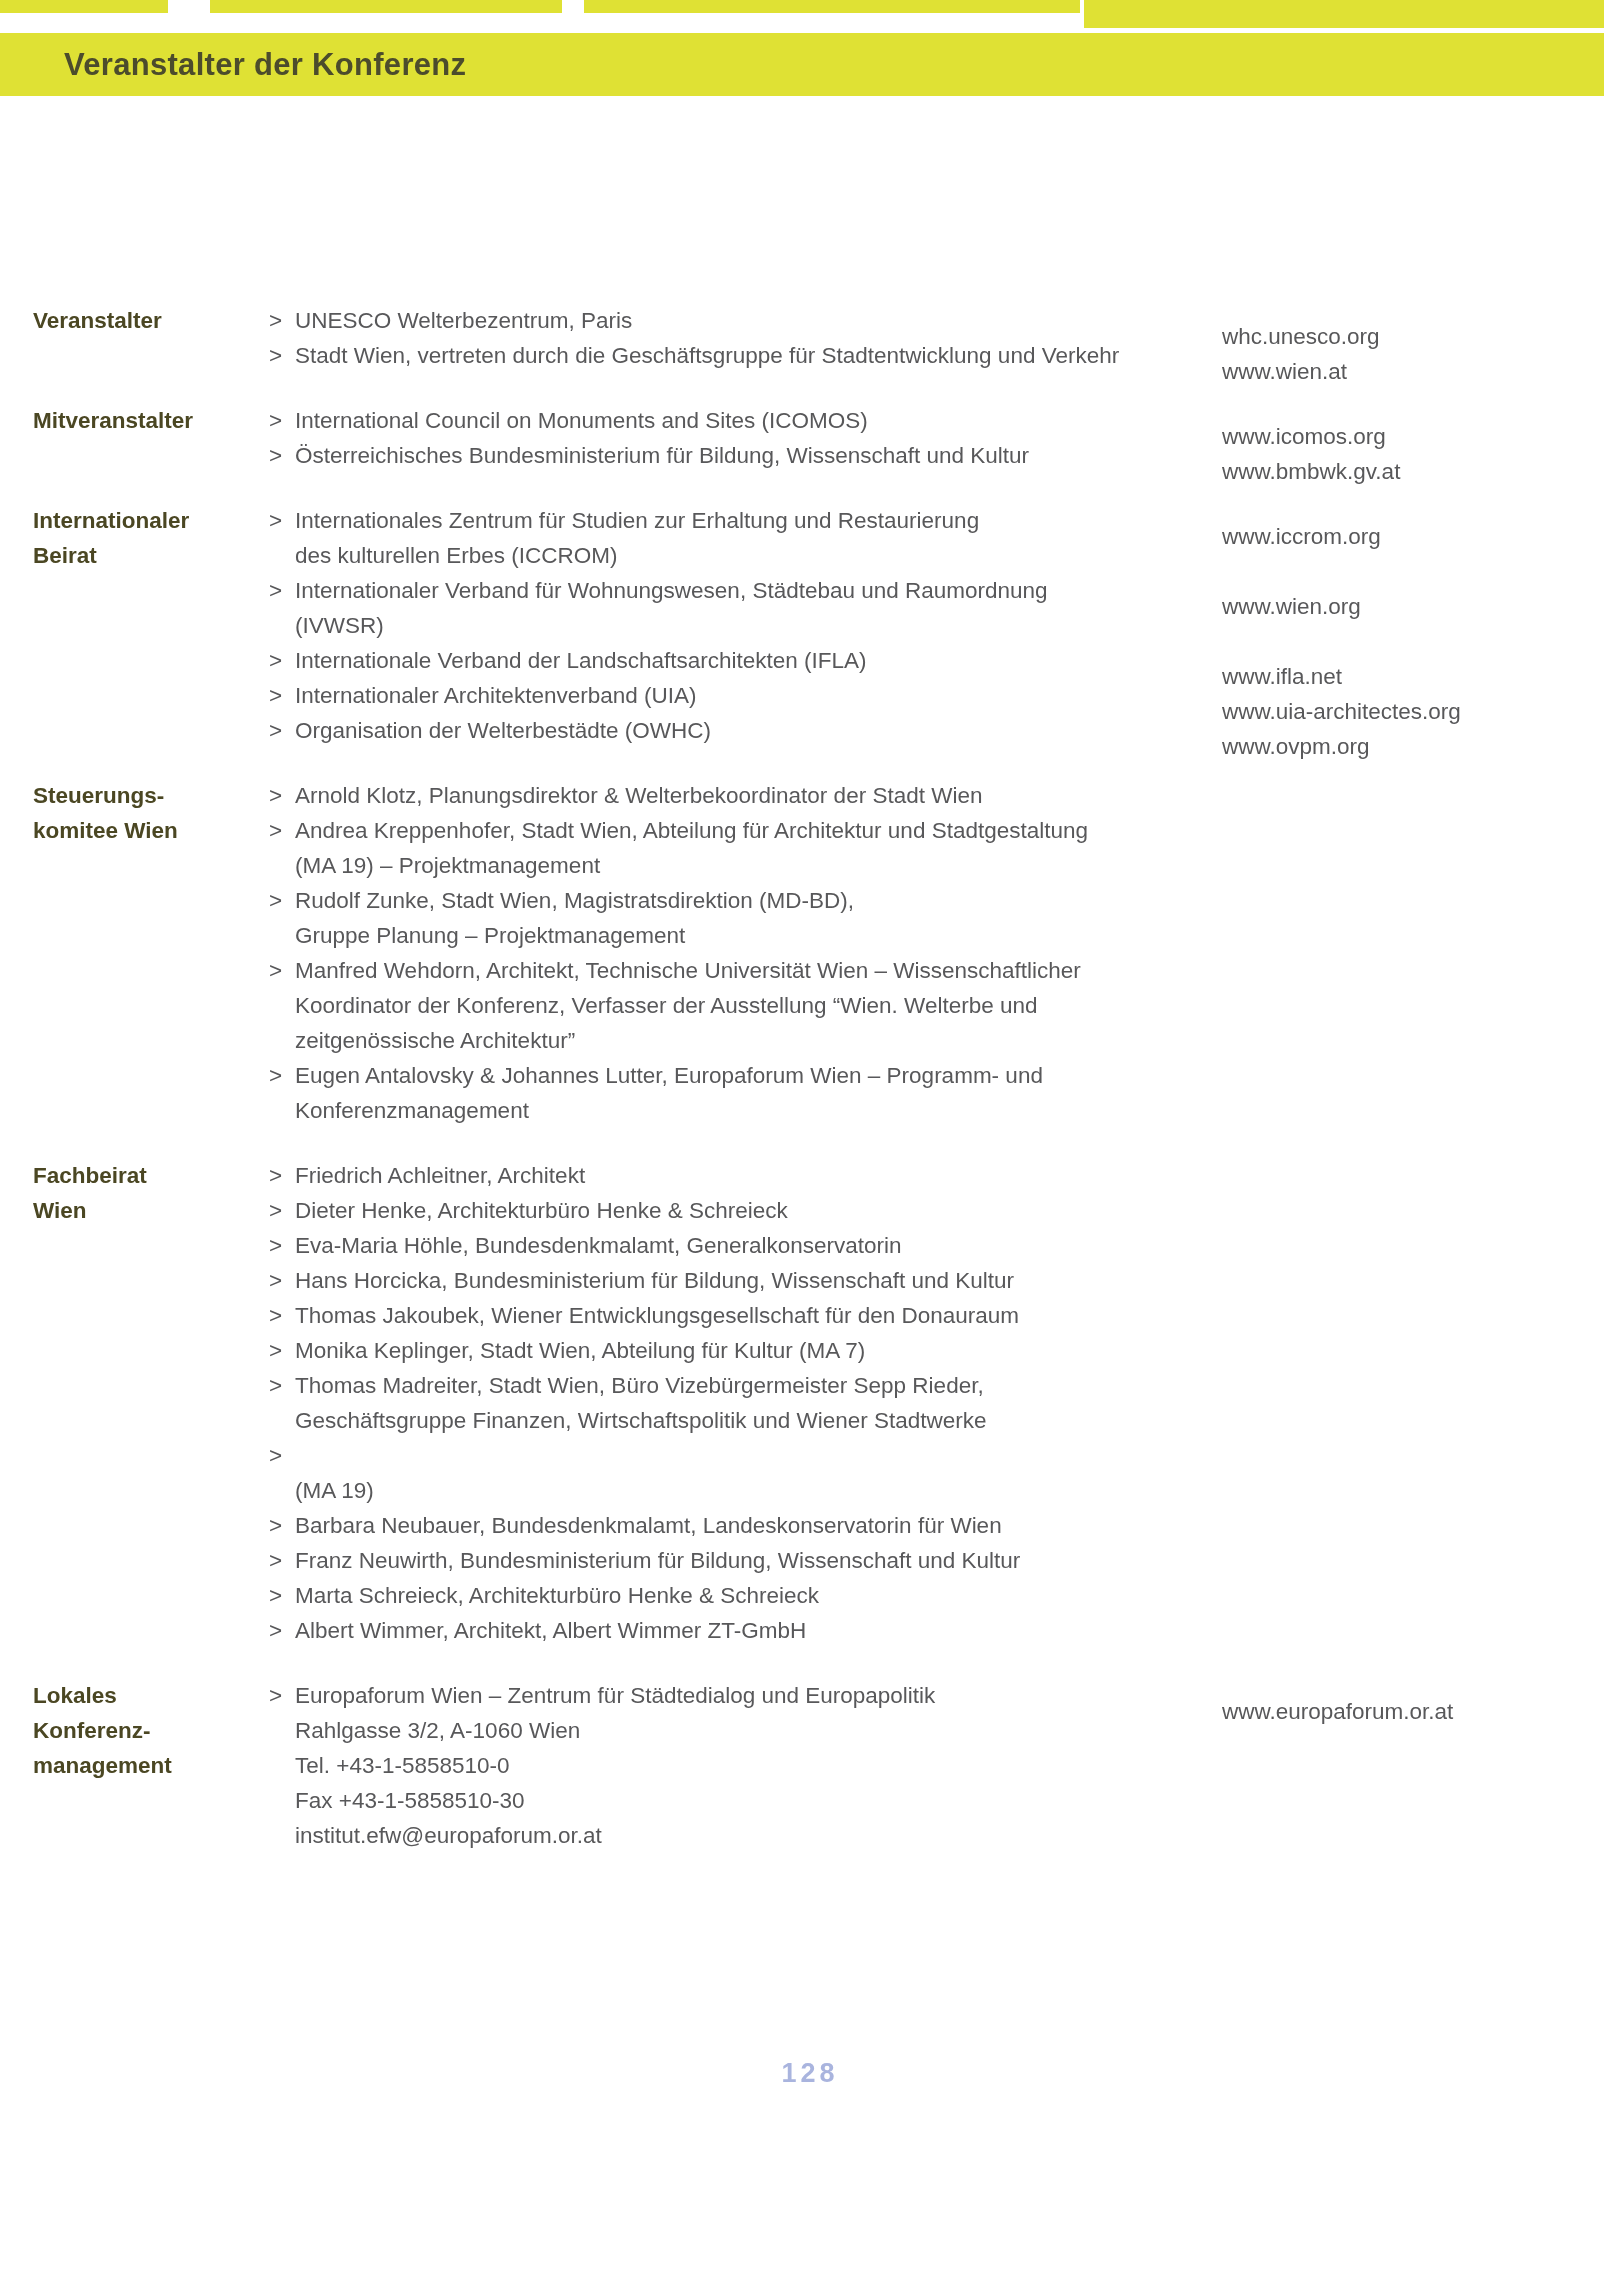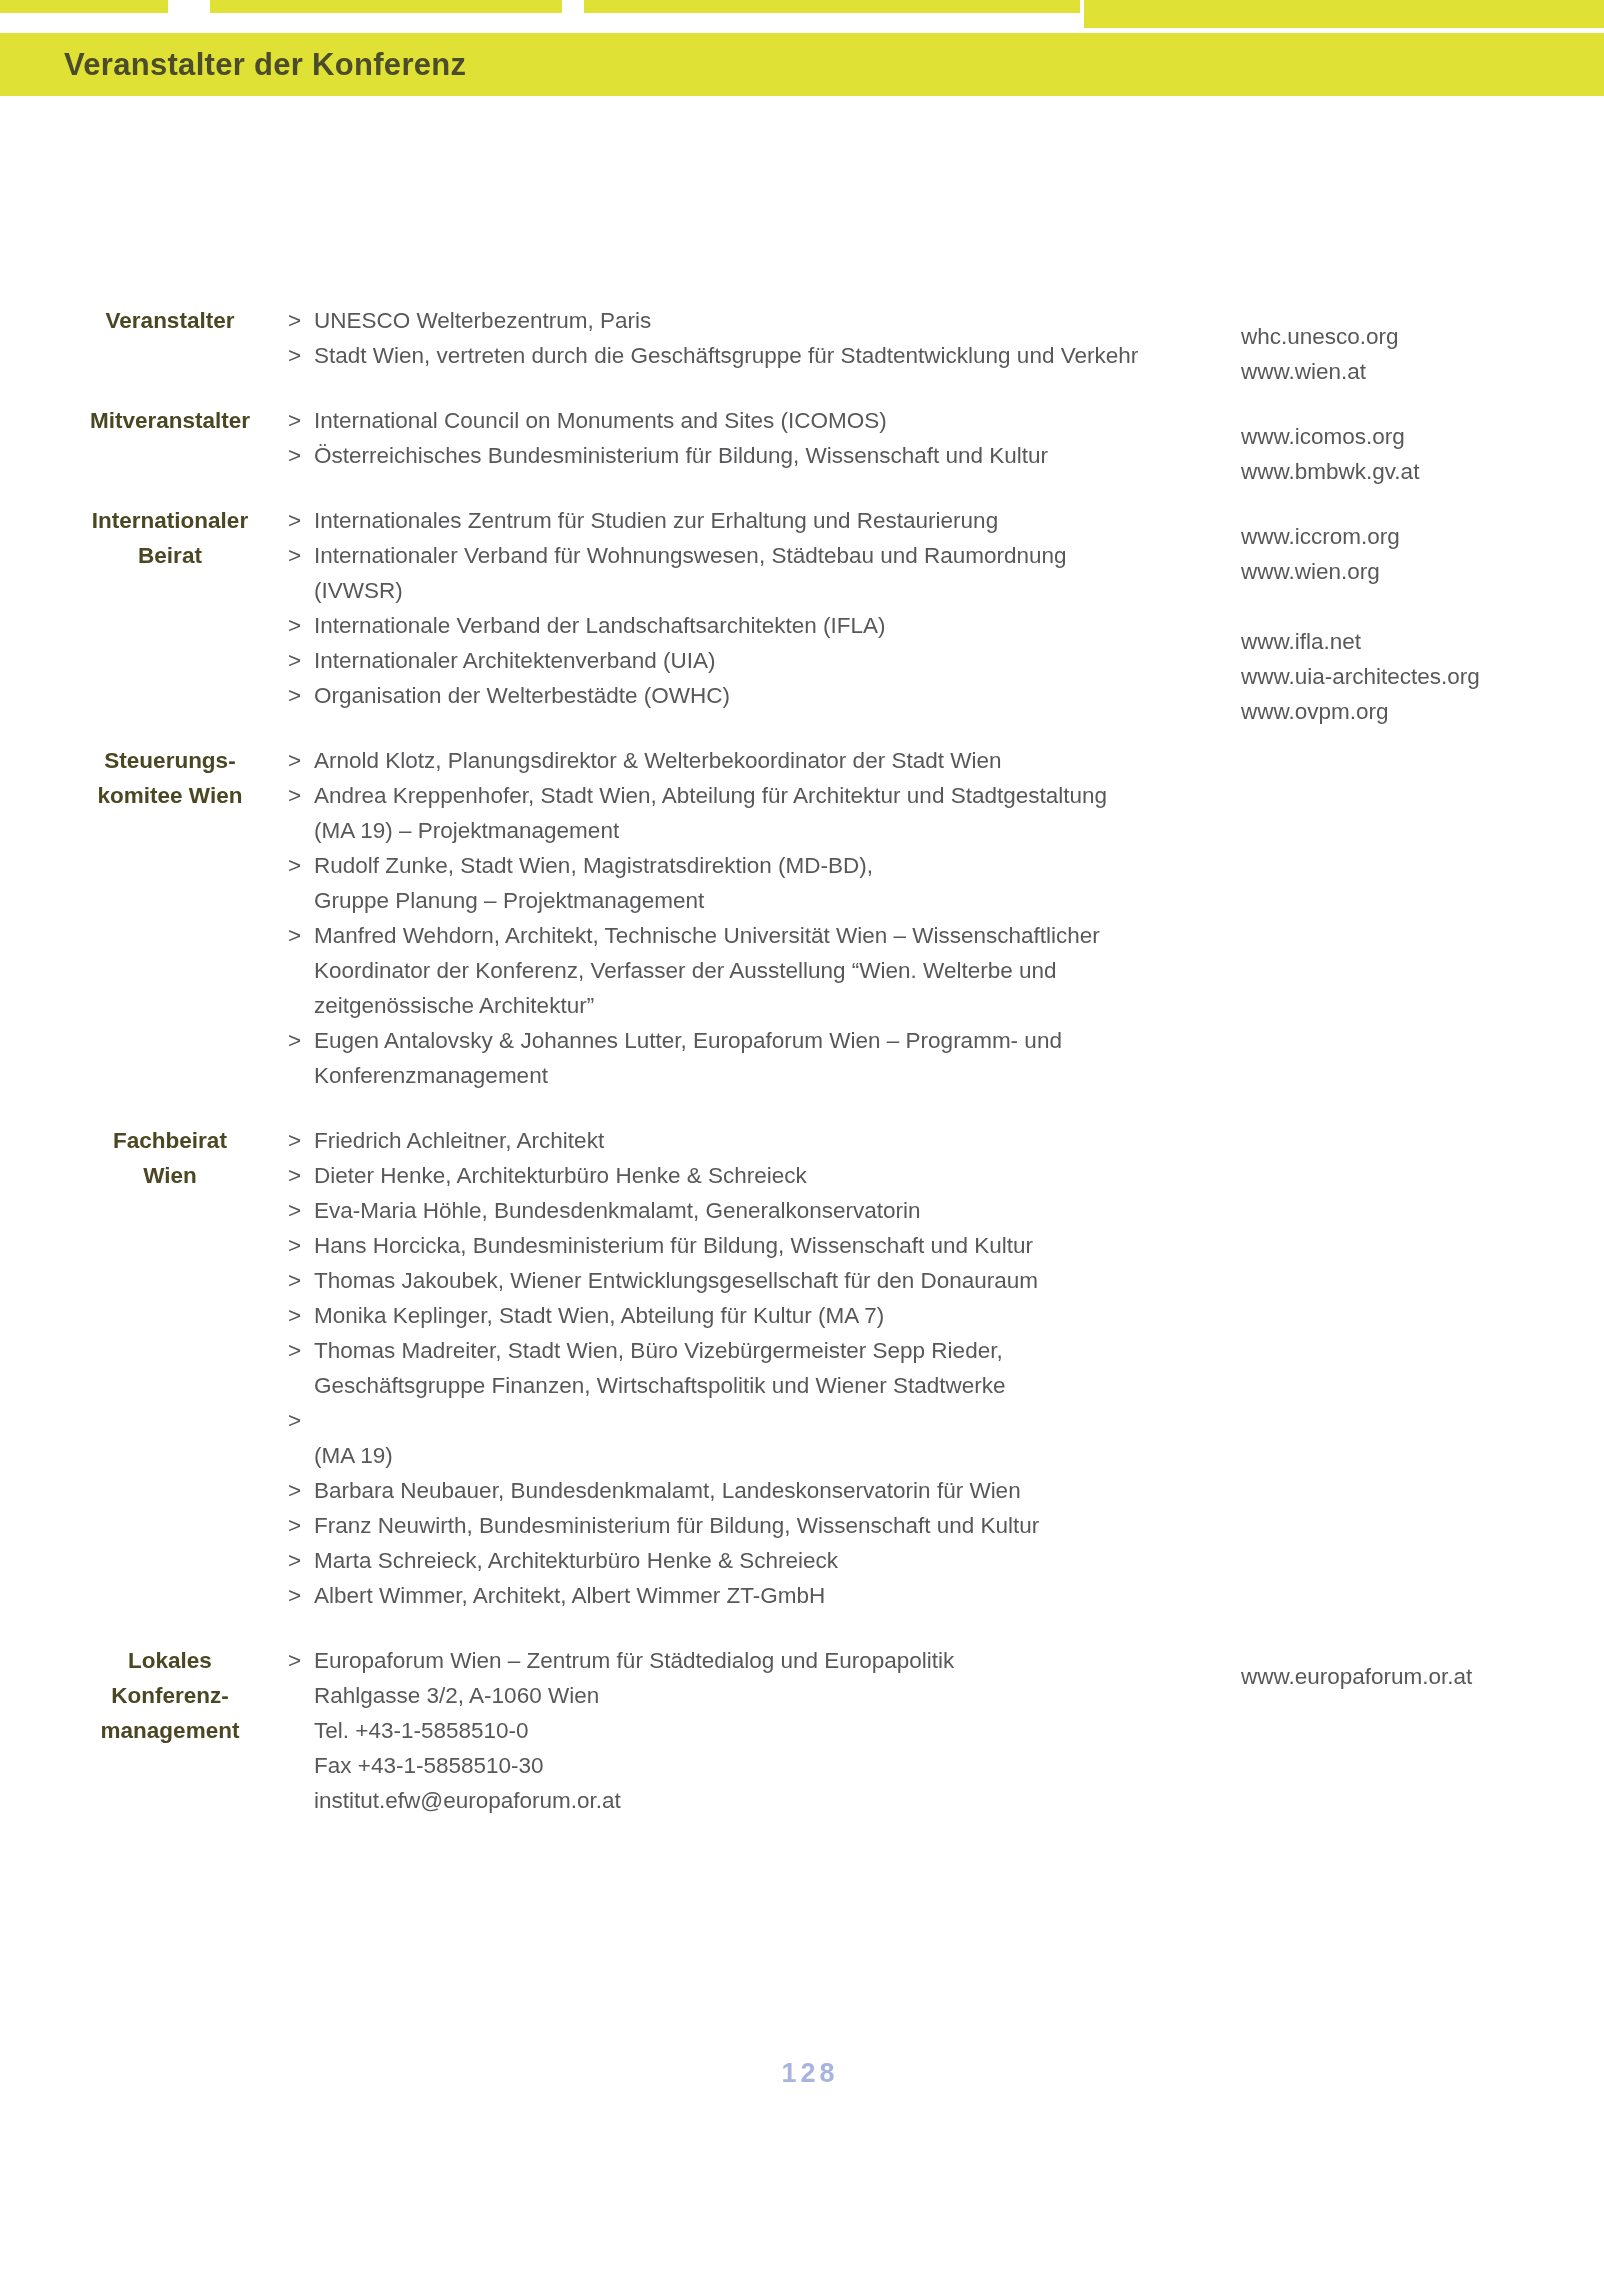--- a/index.html
+++ b/index.html
@@ -30,24 +30,23 @@
   .band h1 {
     font-size:31px; font-weight:bold;
     color:var(--title-text,#4c4c2c);
     letter-spacing:0.3px;
   }
   main {
     position:absolute; top:303px; left:0; width:1604px;
   }
   .section { display:flex; margin-bottom:30px; }
   .label {
-    flex:none; width:236px; margin-left:52px;
+    flex:none; width:236px; margin-left:33px;
     font-weight:bold; font-size:22.5px; line-height:35px;
     color:var(--label-text,#4b4723);
-    text-align:center;
   }
   .items {
     flex:1; position:relative;
     font-size:22.5px; line-height:35px;
     color:var(--body-text,#58585a);
   }
   .item-line { position:relative; padding-left:26px; min-height:35px; padding-right:20px; }
   .chevron { position:absolute; left:0; top:0; }
   .url {
     position:absolute; left:953px; top:16px; white-space:nowrap;
@@ -103,20 +102,21 @@
         </div>
       </section>
       <section class="section">
         <div class="label">
           <div class="label-line">Internationaler</div>
           <div class="label-line">Beirat</div>
         </div>
         <div class="items">
           <div class="item">
             <div class="item-line first"><span class="chevron">&gt;</span><span class="line-text">Internationales Zentrum für Studien zur Erhaltung und Restaurierung</span><span class="url">www.iccrom.org</span></div>
+            <div class="item-line"><span class="line-text">des kulturellen Erbes (ICCROM)</span></div>
           </div>
           <div class="item">
             <div class="item-line first"><span class="chevron">&gt;</span><span class="line-text">Internationaler Verband für Wohnungswesen, Städtebau und Raumordnung</span><span class="url">www.wien.org</span></div>
             <div class="item-line"><span class="line-text">(IVWSR)</span></div>
           </div>
           <div class="item">
             <div class="item-line first"><span class="chevron">&gt;</span><span class="line-text">Internationale Verband der Landschaftsarchitekten (IFLA)</span><span class="url">www.ifla.net</span></div>
           </div>
           <div class="item">
             <div class="item-line first"><span class="chevron">&gt;</span><span class="line-text">Internationaler Architektenverband (UIA)</span><span class="url">www.uia-architectes.org</span></div>

